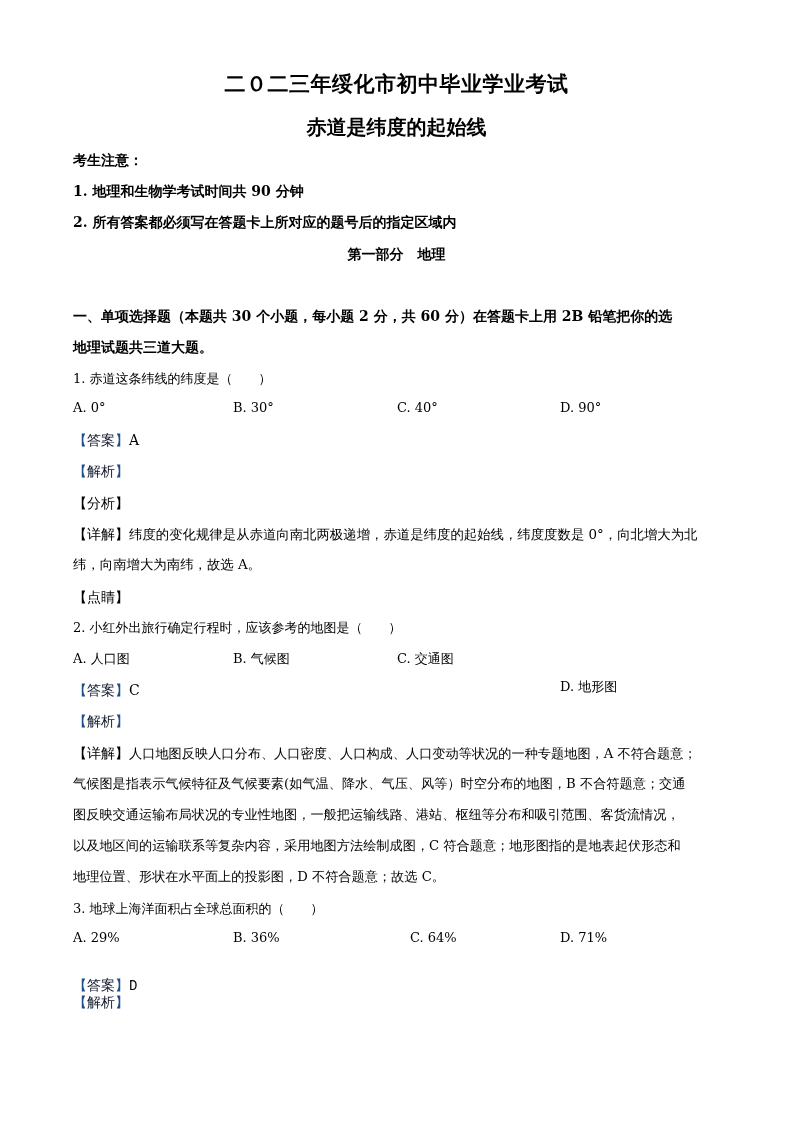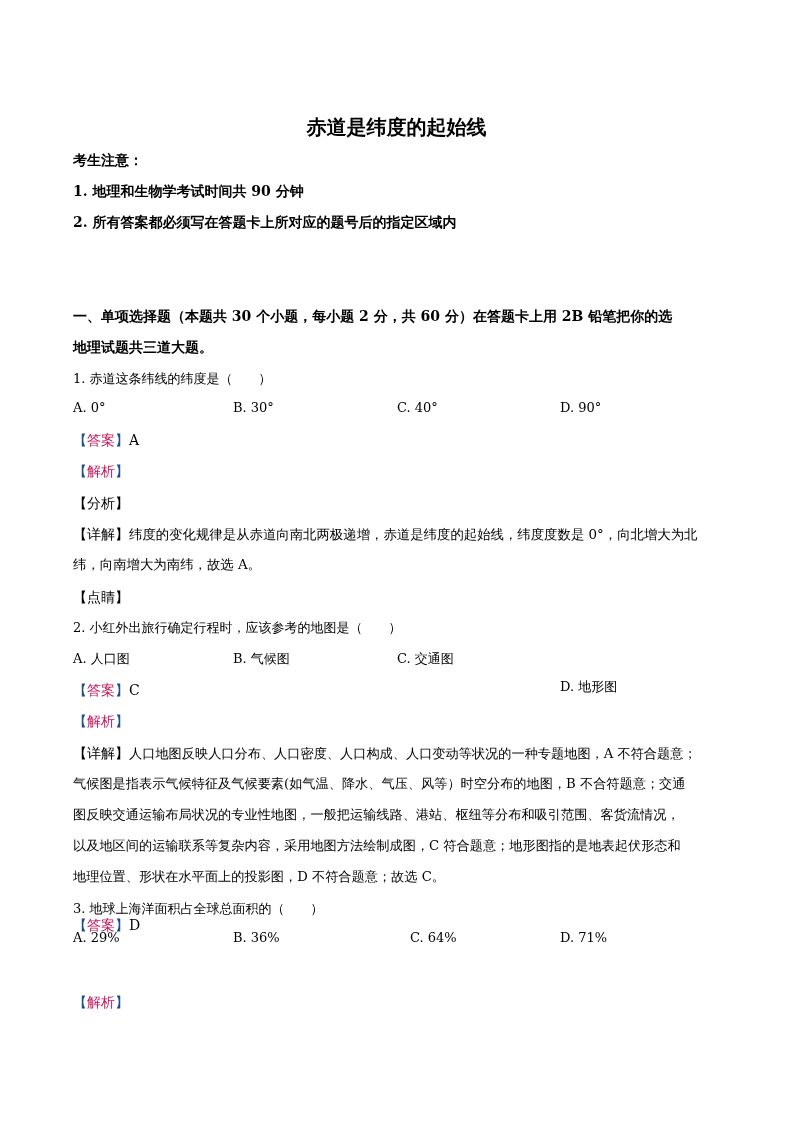--- a/index.html
+++ b/index.html
@@ -8,34 +8,36 @@
   .page { position: absolute; left: 0; top: 0; width: 793px; height: 1122px; }
   .line { position: absolute; left: 73px; white-space: nowrap; font-size: 14px; line-height: 20px; }
   .bold { font-weight: bold; }
   .title1 { position: absolute; left: 0; width: 793px; text-align: center; top: 70px;
             font-size: 21px; font-weight: bold; letter-spacing: 0.5px; }
   .title2 { position: absolute; left: 0; width: 793px; text-align: center; top: 114px;
             font-size: 20px; font-weight: bold; }
   .center { left: 0; width: 793px; text-align: center; }
   .opt { position: absolute; font-size: 13px; }
   .tag-bracket { color: #1f4e8c; }
-  .tag-label { color: #be185d; }
+  .tag-label { color: #0f172a; }
   .tag { font-size: 14px; }
 </style>
 </head>
 <body>
 
 <div class="page">
 
+  <div class="title1">二０二三年绥化市初中毕业学业考试</div>
   <div class="title2">赤道是纬度的起始线</div>
 
   <div class="line bold" style="top:150px;">考生注意：</div>
   <div class="line bold" style="top:181px;">1. 地理和生物学考试时间共 90 分钟</div>
   <div class="line bold" style="top:212px;">2. 所有答案都必须写在答题卡上所对应的题号后的指定区域内</div>
 
+  <div class="line bold center" style="top:244px;">第一部分　地理</div>
   <div class="line bold" style="top:306px;">一、单项选择题（本题共 30 个小题，每小题 2 分，共 60 分）在答题卡上用 2B 铅笔把你的选</div>
   <div class="line bold" style="top:337px;">地理试题共三道大题。</div>
 
   <div class="line" style="top:369px; font-size:13px;">1. 赤道这条纬线的纬度是（　　）</div>
   <div class="opt" style="left:73px; top:400px;">A. 0°</div>
   <div class="opt" style="left:233px; top:400px;">B. 30°</div>
   <div class="opt" style="left:397px; top:400px;">C. 40°</div>
   <div class="opt" style="left:560px; top:400px;">D. 90°</div>
 
   <div class="line tag" style="top:430px;">
@@ -75,20 +77,20 @@
   <div class="line" style="top:805px; font-size:13.2px;">图反映交通运输布局状况的专业性地图，一般把运输线路、港站、枢纽等分布和吸引范围、客货流情况，</div>
   <div class="line" style="top:836px; font-size:13.2px;">以及地区间的运输联系等复杂内容，采用地图方法绘制成图，C 符合题意；地形图指的是地表起伏形态和</div>
   <div class="line" style="top:867px; font-size:13.2px;">地理位置、形状在水平面上的投影图，D 不符合题意；故选 C。</div>
 
   <div class="line" style="top:899px; font-size:13px;">3. 地球上海洋面积占全球总面积的（　　）</div>
   <div class="opt" style="left:73px; top:930px;">A. 29%</div>
   <div class="opt" style="left:233px; top:930px;">B. 36%</div>
   <div class="opt" style="left:410px; top:930px;">C. 64%</div>
   <div class="opt" style="left:560px; top:930px;">D. 71%</div>
 
-  <div class="line tag" style="top:915px;">
+  <div class="line tag" style="top:976px;font-family:Liberation Mono, monospace;">
     <span class="tag-bracket">【</span><span class="tag-label">答案</span><span class="tag-bracket">】</span><span>D</span>
   </div>
   <div class="line tag" style="top:992px;">
     <span class="tag-bracket">【</span><span class="tag-label">解析</span><span class="tag-bracket">】</span>
   </div>
 
 </div>
 
 </body></html>

